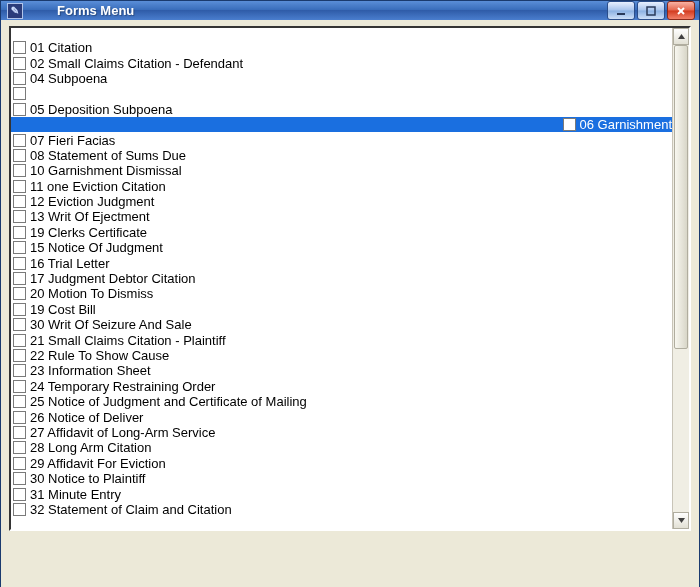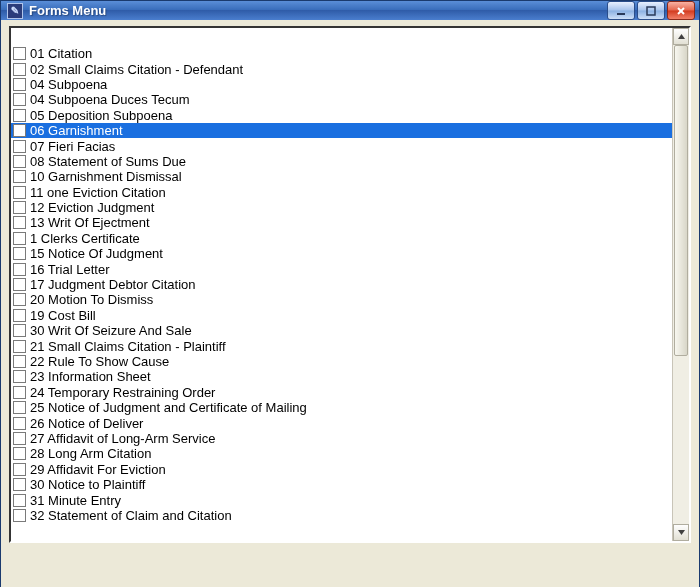--- a/index.html
+++ b/index.html
@@ -33,21 +33,21 @@
     user-select: none;
   }
   .titlebar .app-icon {
     width: 16px; height: 16px;
     background: #2b3c7a;
     border: 1px solid #b0c4ea;
     margin-right: 6px;
     display: flex; align-items: center; justify-content: center;
     font-size: 10px; color:#d0e0ff;
   }
-  .titlebar .title { flex: 1; text-shadow: 1px 1px 1px rgba(0,0,0,0.3); }
+  .titlebar .title { flex: 1; text-shadow: 1px 1px 1px rgba(0,0,0,0.3); margin-left: 28px; }
   .win-btns { display: flex; gap: 2px; }
   .win-btn {
     width: 28px; height: 19px;
     border: 1px solid #2a4d8a;
     border-radius: 3px;
     background: linear-gradient(to bottom, #e8f0ff, #a8c4ec 48%, #8ab0e2 52%, #cfe0f8);
     display: flex; align-items: center; justify-content: center;
     cursor: pointer;
   }
   .win-btn.close {
@@ -67,33 +67,34 @@
     border: 2px inset #fff;
     border-top-color: #888;
     border-left-color: #888;
     background: #fff;
     display: flex;
     overflow: hidden;
   }
   .list {
     flex: 1;
     overflow: hidden;
-    padding: 18px 0;
+    padding: 12px 0;
   }
   .row {
     display: flex;
     align-items: center;
     height: 15.4px;
     padding-left: 2px;
     white-space: nowrap;
     cursor: default;
   }
   .row.selected {
     background: #1a6fe0;
     color: #fff;
+    justify-content: flex-end;
   }
   .chk {
     width: 13px; height: 13px;
     border: 1px solid #7a7a7a;
     background: #fff;
     margin-right: 4px;
     flex: none;
   }
   .row-label { font-size: 13px; line-height: 13px; }
   .vscroll {
@@ -184,21 +185,20 @@
           <div class="row">
             <span class="chk"></span>
             <span class="row-label">02 Small Claims Citation - Defendant</span>
           </div>
           <div class="row">
             <span class="chk"></span>
             <span class="row-label">04 Subpoena</span>
           </div>
           <div class="row">
             <span class="chk"></span>
-            <span class="row-label">04 Subpoena Duces Tecum</span>
           </div>
           <div class="row">
             <span class="chk"></span>
             <span class="row-label">05 Deposition Subpoena</span>
           </div>
           <div class="row selected">
             <span class="chk"></span>
             <span class="row-label">06 Garnishment</span>
           </div>
           <div class="row">
@@ -220,21 +220,21 @@
           <div class="row">
             <span class="chk"></span>
             <span class="row-label">12 Eviction Judgment</span>
           </div>
           <div class="row">
             <span class="chk"></span>
             <span class="row-label">13 Writ Of Ejectment</span>
           </div>
           <div class="row">
             <span class="chk"></span>
-            <span class="row-label">1 Clerks Certificate</span>
+            <span class="row-label">19 Clerks Certificate</span>
           </div>
           <div class="row">
             <span class="chk"></span>
             <span class="row-label">15 Notice Of Judgment</span>
           </div>
           <div class="row">
             <span class="chk"></span>
             <span class="row-label">16 Trial Letter</span>
           </div>
           <div class="row">

